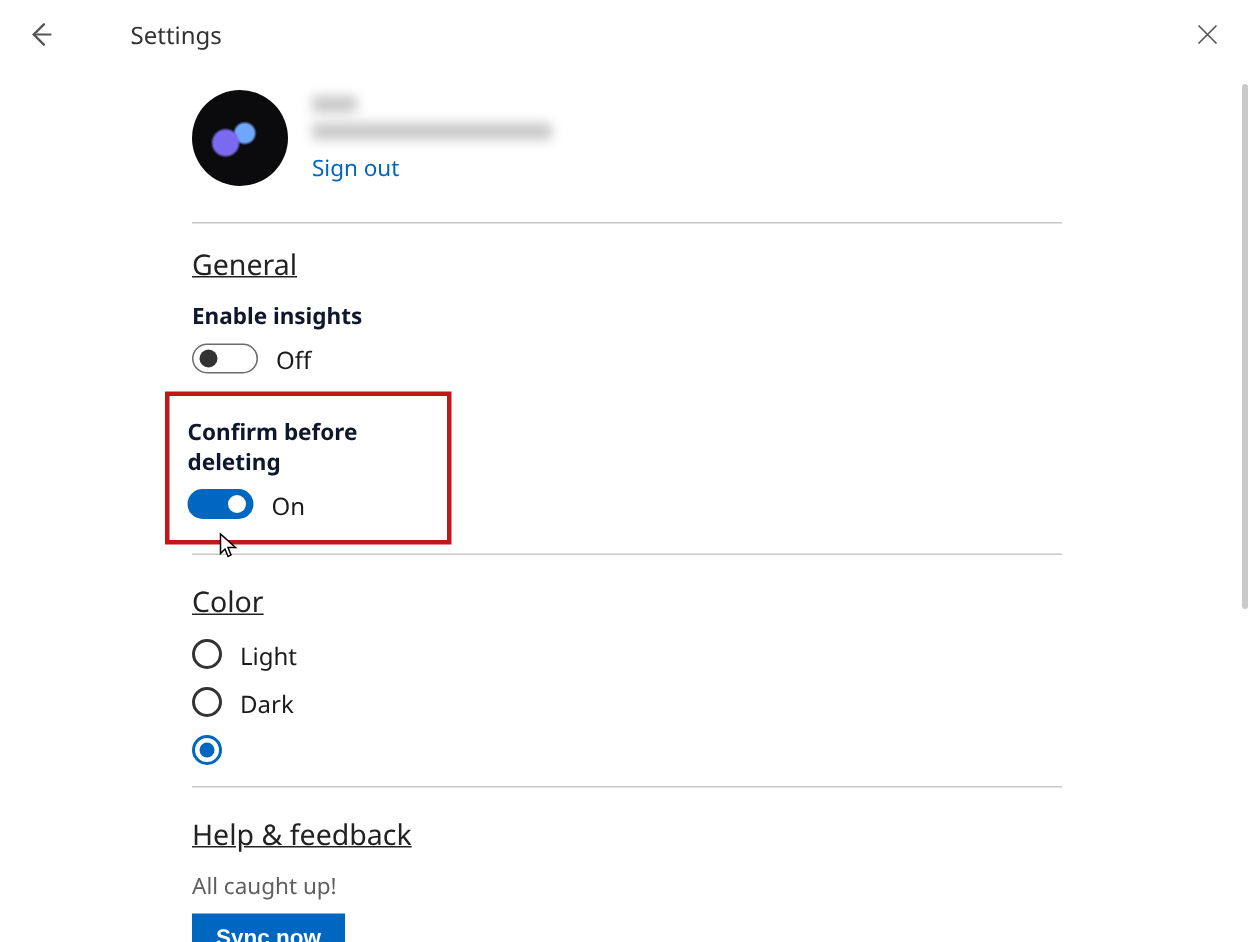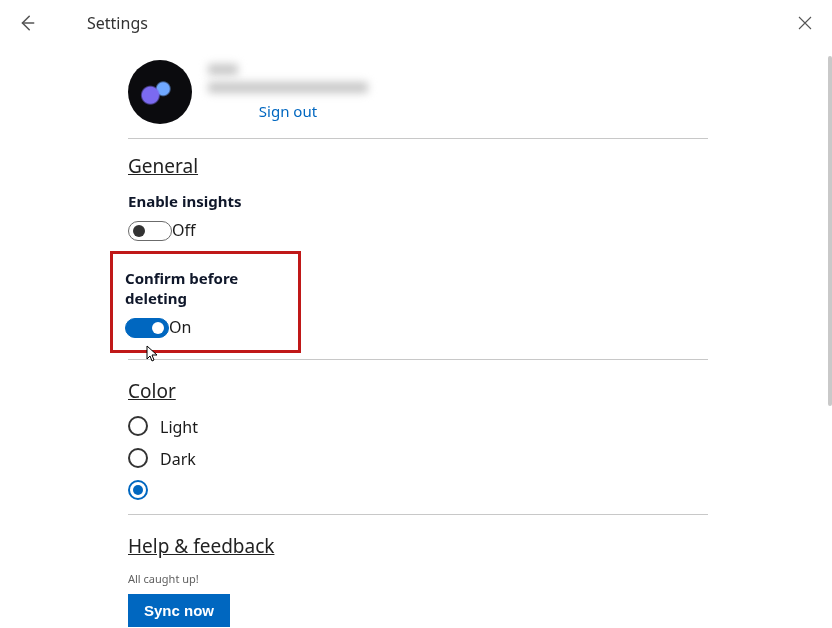--- a/index.html
+++ b/index.html
@@ -41,22 +41,21 @@
     right: 0; top: 56px; width: 4px; height: 350px;
     background: #c9c9c9;
     border-radius: 2px;
   }
   .content {
     position: absolute;
     left: 128px; top: 60px; width: 580px;
   }
   .profile {
     display: flex; align-items: flex-start; gap: 16px;
-    margin-bottom: 14px;
-    text-align: center;
+    margin-bottom: 24px;
   }
   .avatar {
     width: 64px; height: 64px; border-radius: 50%;
     background: radial-gradient(circle at 35% 55%, #7b6af0 0 8px, transparent 10px),
                 radial-gradient(circle at 55% 45%, #6fa7ff 0 6px, transparent 8px),
                 #0b0b0e;
   }
   .profile-right { padding-top: 4px; }
   .blur-line {
     filter: blur(4px);
@@ -66,23 +65,23 @@
     margin-bottom: 7px;
   }
   .blur-line.short { width: 30px; }
   .blur-line.long { width: 160px; }
   .link { color: #0067c0; text-decoration: none; font-size: 15px; cursor: pointer; }
   hr { border: none; border-top: 1px solid #c8c8c8; margin: 0; }
 
   .section-title { font-size: 19px; font-weight: 400; margin: 18px 0 12px; color: #222; text-decoration: underline;}
   .section-title.first { margin-top: 14px; }
   .setting-label { font-size: 15px; margin-bottom: 8px; color: #0f172a; font-weight: bold; }
-  .muted { color: #5f5f5f; font-size: 11px; }
-
-  .toggle-row { display: flex; align-items: flex-end; }
+  .muted { color: #5f5f5f; font-size: 15px; }
+
+  .toggle-row { display: flex; align-items: flex-start; gap: 12px; }
   .toggle {
     width: 44px; height: 20px; border-radius: 10px;
     border: 1px solid #6b6b6b; background: #fff;
     position: relative;
   }
   .toggle .knob {
     width: 12px; height: 12px; border-radius: 50%;
     background: #333; position: absolute; top: 3px; left: 4px;
   }
   .toggle.on { background: #0067c0; border-color: #0067c0; }

